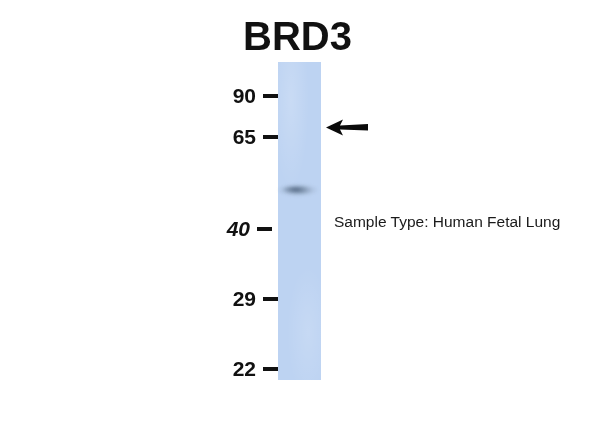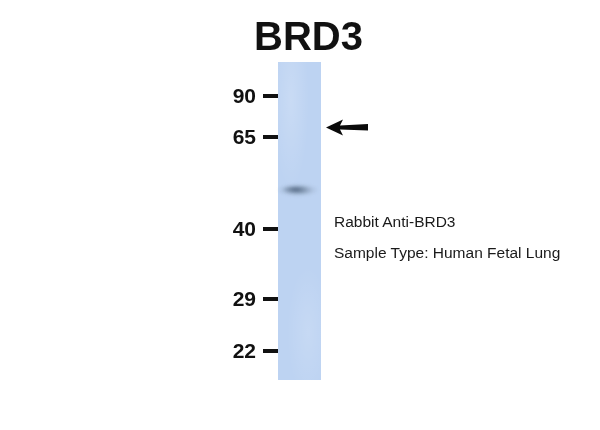--- a/index.html
+++ b/index.html
@@ -17,21 +17,21 @@
     background: #ffffff;
     overflow: hidden;
   }
 
   
   #blot-title {
     position: absolute;
     left: 243px;
     top: 14px;
     width: 120px;
-    text-align: right;
+    text-align: left;
     font-size: 40px;
     font-weight: bold;
     letter-spacing: 0px;
     color: #111111;
     line-height: 44px;
     white-space: nowrap;
   }
 
   
   #gel-lane {
@@ -149,38 +149,37 @@
   <div class="mw-marker" style="left:230px; top:67px; width:48px;">
     <span class="mw-label">90</span>
     <span class="mw-dash"></span>
   </div>
 
   <div class="mw-marker" style="left:230px; top:108px; width:48px;">
     <span class="mw-label">65</span>
     <span class="mw-dash"></span>
   </div>
 
-  <div class="mw-marker" style="left:230px; top:200px; width:48px;">
+  <div class="mw-marker" style="left:224px; top:200px; width:48px;font-style:italic;">
     <span class="mw-label">40</span>
     <span class="mw-dash"></span>
   </div>
 
   <div class="mw-marker" style="left:230px; top:270px; width:48px;">
     <span class="mw-label">29</span>
     <span class="mw-dash"></span>
   </div>
 
-  <div class="mw-marker" style="left:230px; top:322px; width:48px;text-align:center;">
+  <div class="mw-marker" style="left:230px; top:340px; width:48px;text-align:center;">
     <span class="mw-label">22</span>
     <span class="mw-dash"></span>
   </div>
 
   <svg id="band-arrow" viewBox="0 0 42 17">
     <polygon points="0,8.5 17,0.5 14,6.5 42,5 42,11.5 14,10.5 17,16.5" fill="#0a0a0a"></polygon>
   </svg>
 
   <div id="annotations">
-    <div class="annotation-line">Rabbit Anti-BRD3</div>
     <div class="annotation-line">Sample Type: Human Fetal Lung</div>
   </div>
 
 
 </div>
 
 </body></html>

